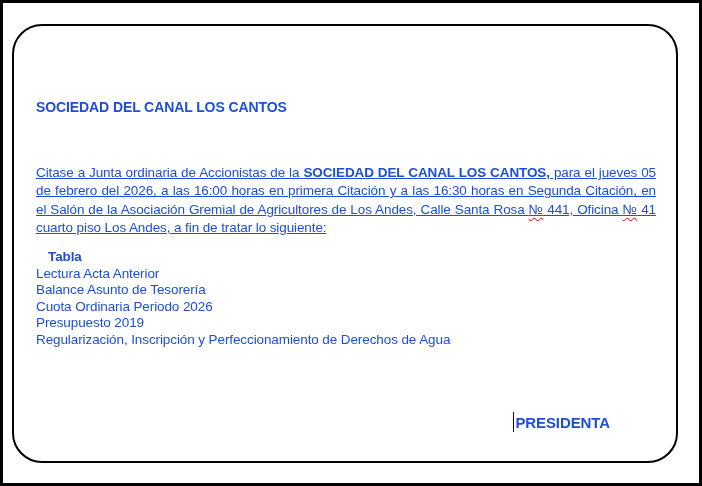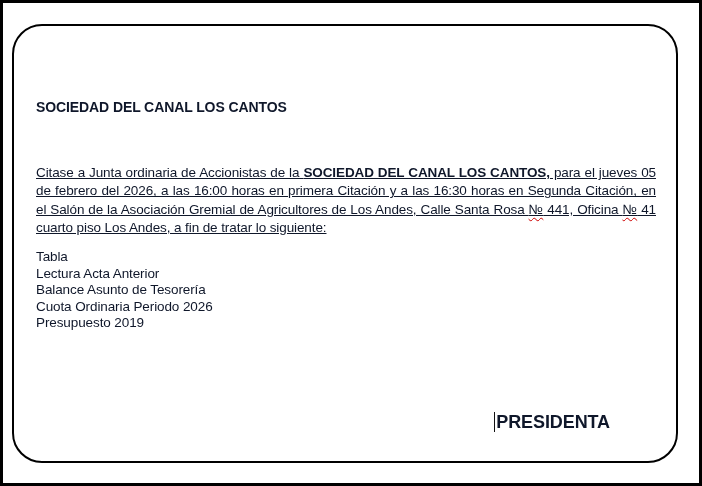--- a/index.html
+++ b/index.html
@@ -6,21 +6,21 @@
     margin: 0;
     padding: 0;
     background: #ffffff;
   }
   .page {
     position: relative;
     width: 702px;
     height: 486px;
     background: #ffffff;
     font-family: "Liberation Sans", "DejaVu Sans", sans-serif;
-    color: #0f172a;
+    color: #1d4ed8;
     overflow: hidden;
   }
   .outer-frame {
     position: absolute;
     left: 0; top: 0;
     width: 702px; height: 486px;
     border: 3px solid #000000;
     box-sizing: border-box;
   }
   .inner-frame {
@@ -70,29 +70,29 @@
     text-underline-offset: 3px;
   }
   .agenda {
     position: absolute;
     left: 36px; top: 249px;
     width: 620px;
     font-size: 13.5px;
     line-height: 16.6px;
     letter-spacing: -0.1px;
   }
-  .agenda-heading { font-weight: 400; }
+  .agenda-heading { font-weight: 700; margin-left: 12px; }
   .signature-row {
     position: absolute;
     left: 36px; top: 412px;
     width: 574px;
     text-align: right;
   }
   .sig {
-    font-size: 18px;
+    font-size: 15px;
     font-weight: 700;
     letter-spacing: -0.1px;
   }
   .cursor {
     display: inline-block;
     width: 1.5px;
     height: 20px;
     background: #111111;
     vertical-align: -4px;
     margin-right: 1px;
@@ -111,20 +111,21 @@
 
 
     <p class="intro"><span>Citase a Junta ordinaria de Accionistas de la </span><span class="b">SOCIEDAD DEL CANAL LOS CANTOS,</span><span> para el jueves 05 de febrero del 2026, a las 16:00 horas en primera Citación y a las 16:30 horas en Segunda Citación, en el Salón de la Asociación Gremial de Agricultores de Los Andes, Calle Santa Rosa </span><span class="squiggle">№</span><span> 441, Oficina </span><span class="squiggle">№</span><span> 41 cuarto piso Los Andes, a fin de tratar lo siguiente:</span></p>
 
     <div class="agenda">
       <div class="agenda-heading">Tabla</div>
       <div class="agenda-item">Lectura Acta Anterior</div>
       <div class="agenda-item">Balance Asunto de Tesorería</div>
       <div class="agenda-item">Cuota Ordinaria Periodo 2026</div>
       <div class="agenda-item">Presupuesto 2019</div>
+      <div class="agenda-item">Regularización, Inscripción y Perfeccionamiento de Derechos de Agua</div>
     </div>
 
     <div class="signature-row">
       <span class="cursor"></span><span class="sig">PRESIDENTA</span>
     </div>
 
   </div>
 </div>
 
 </body></html>

